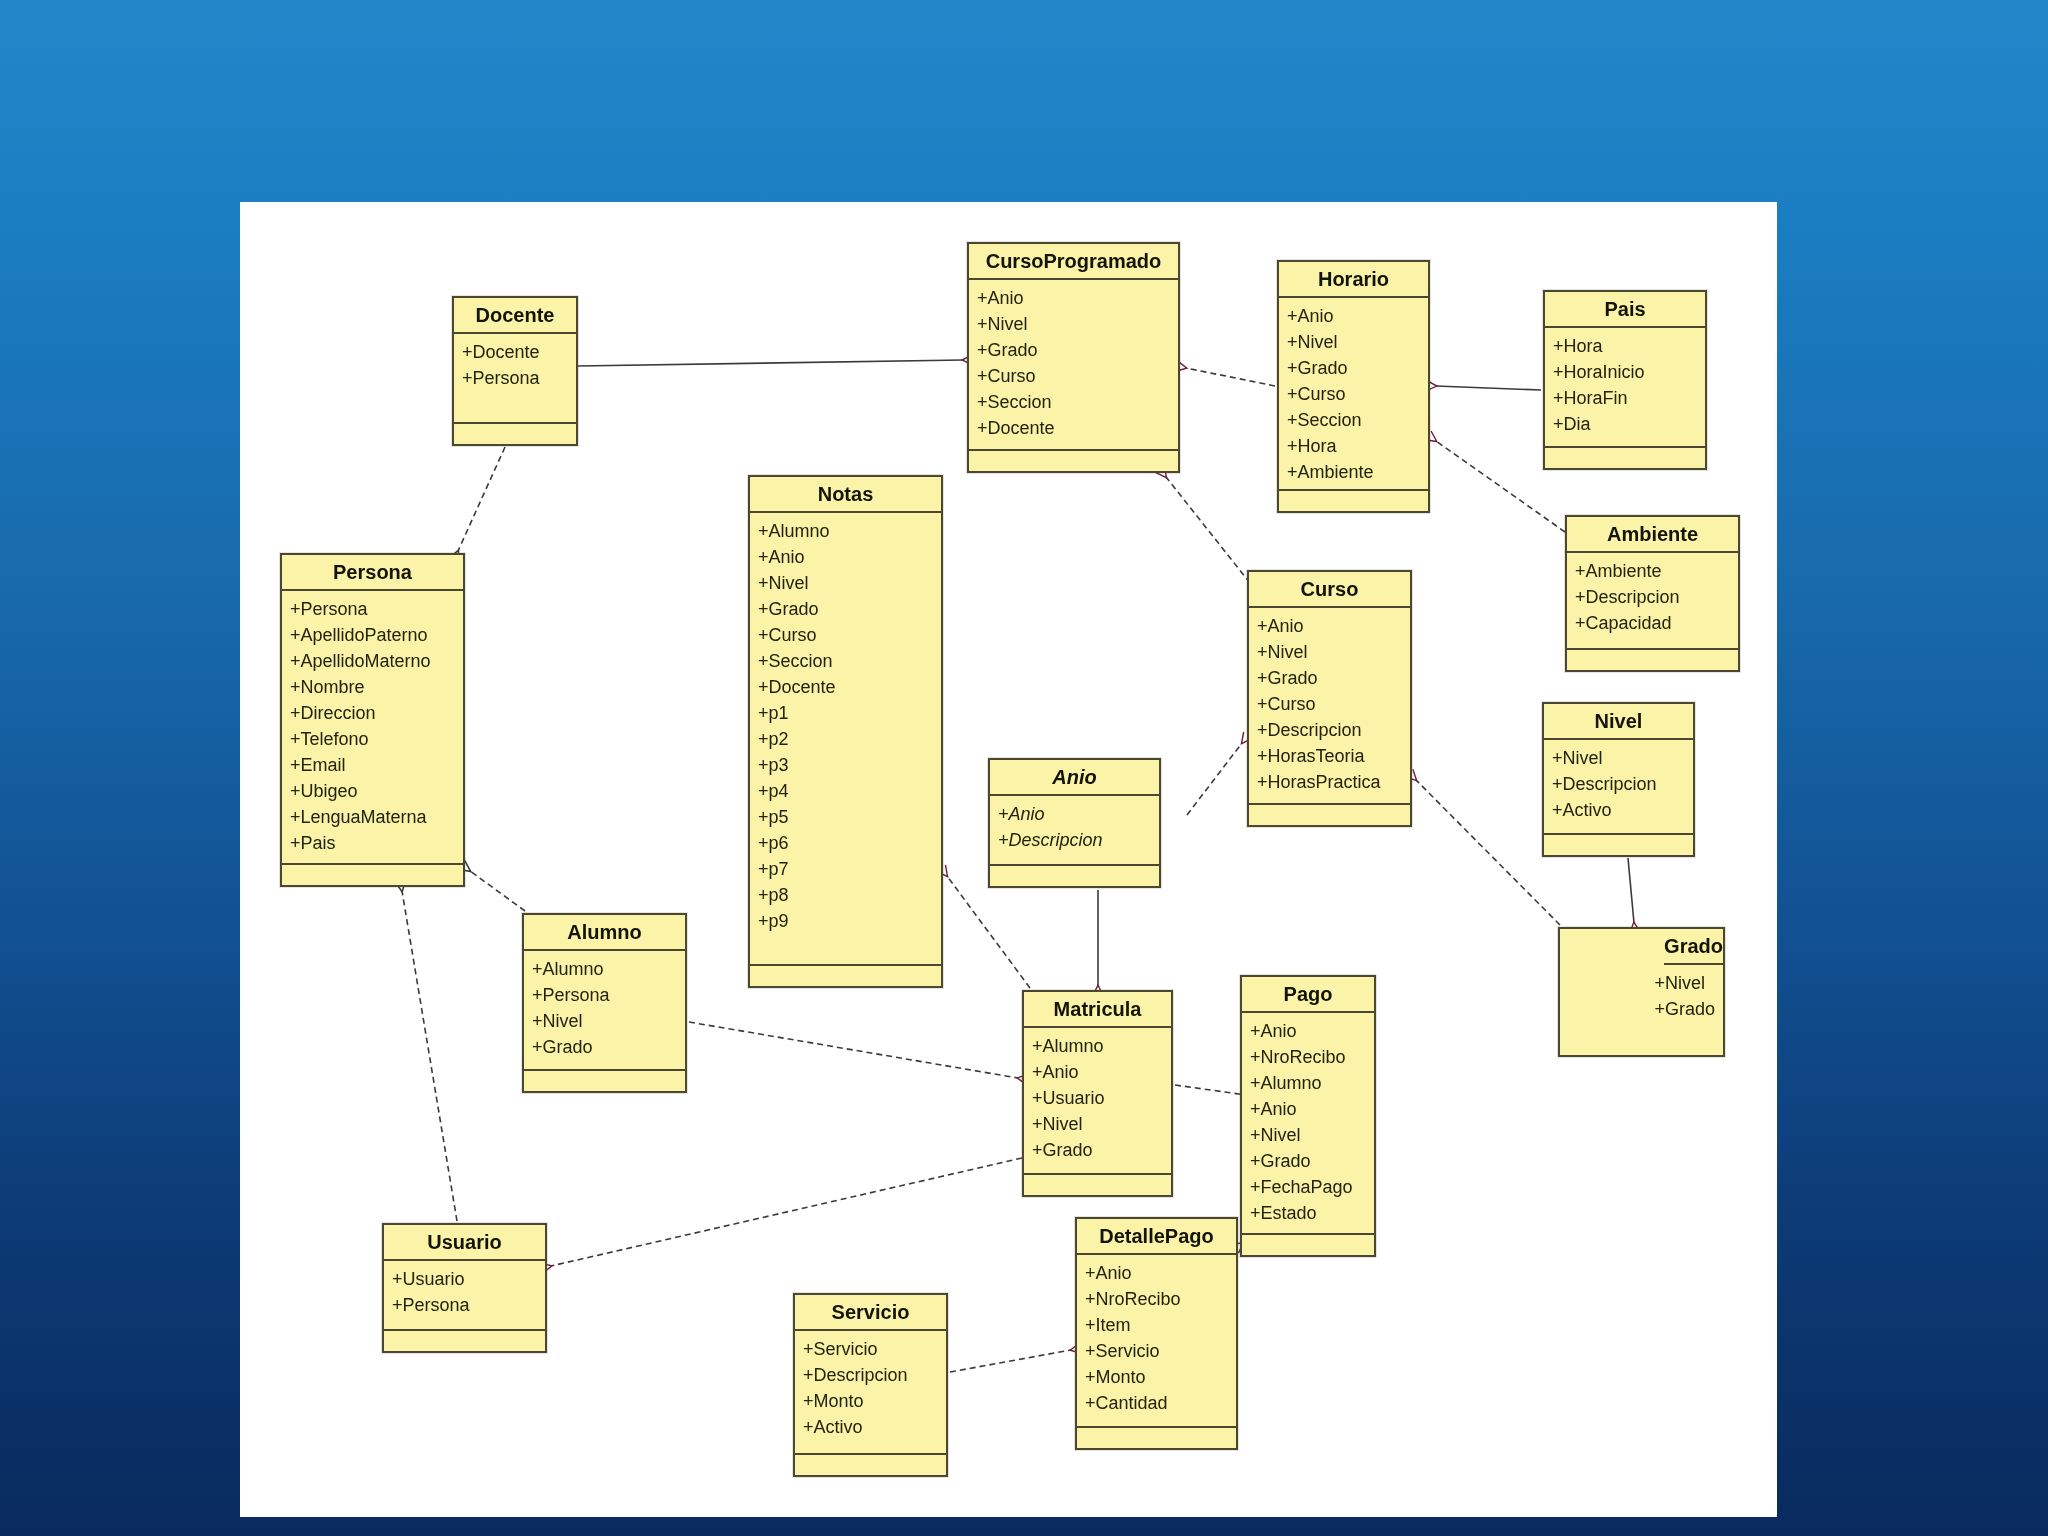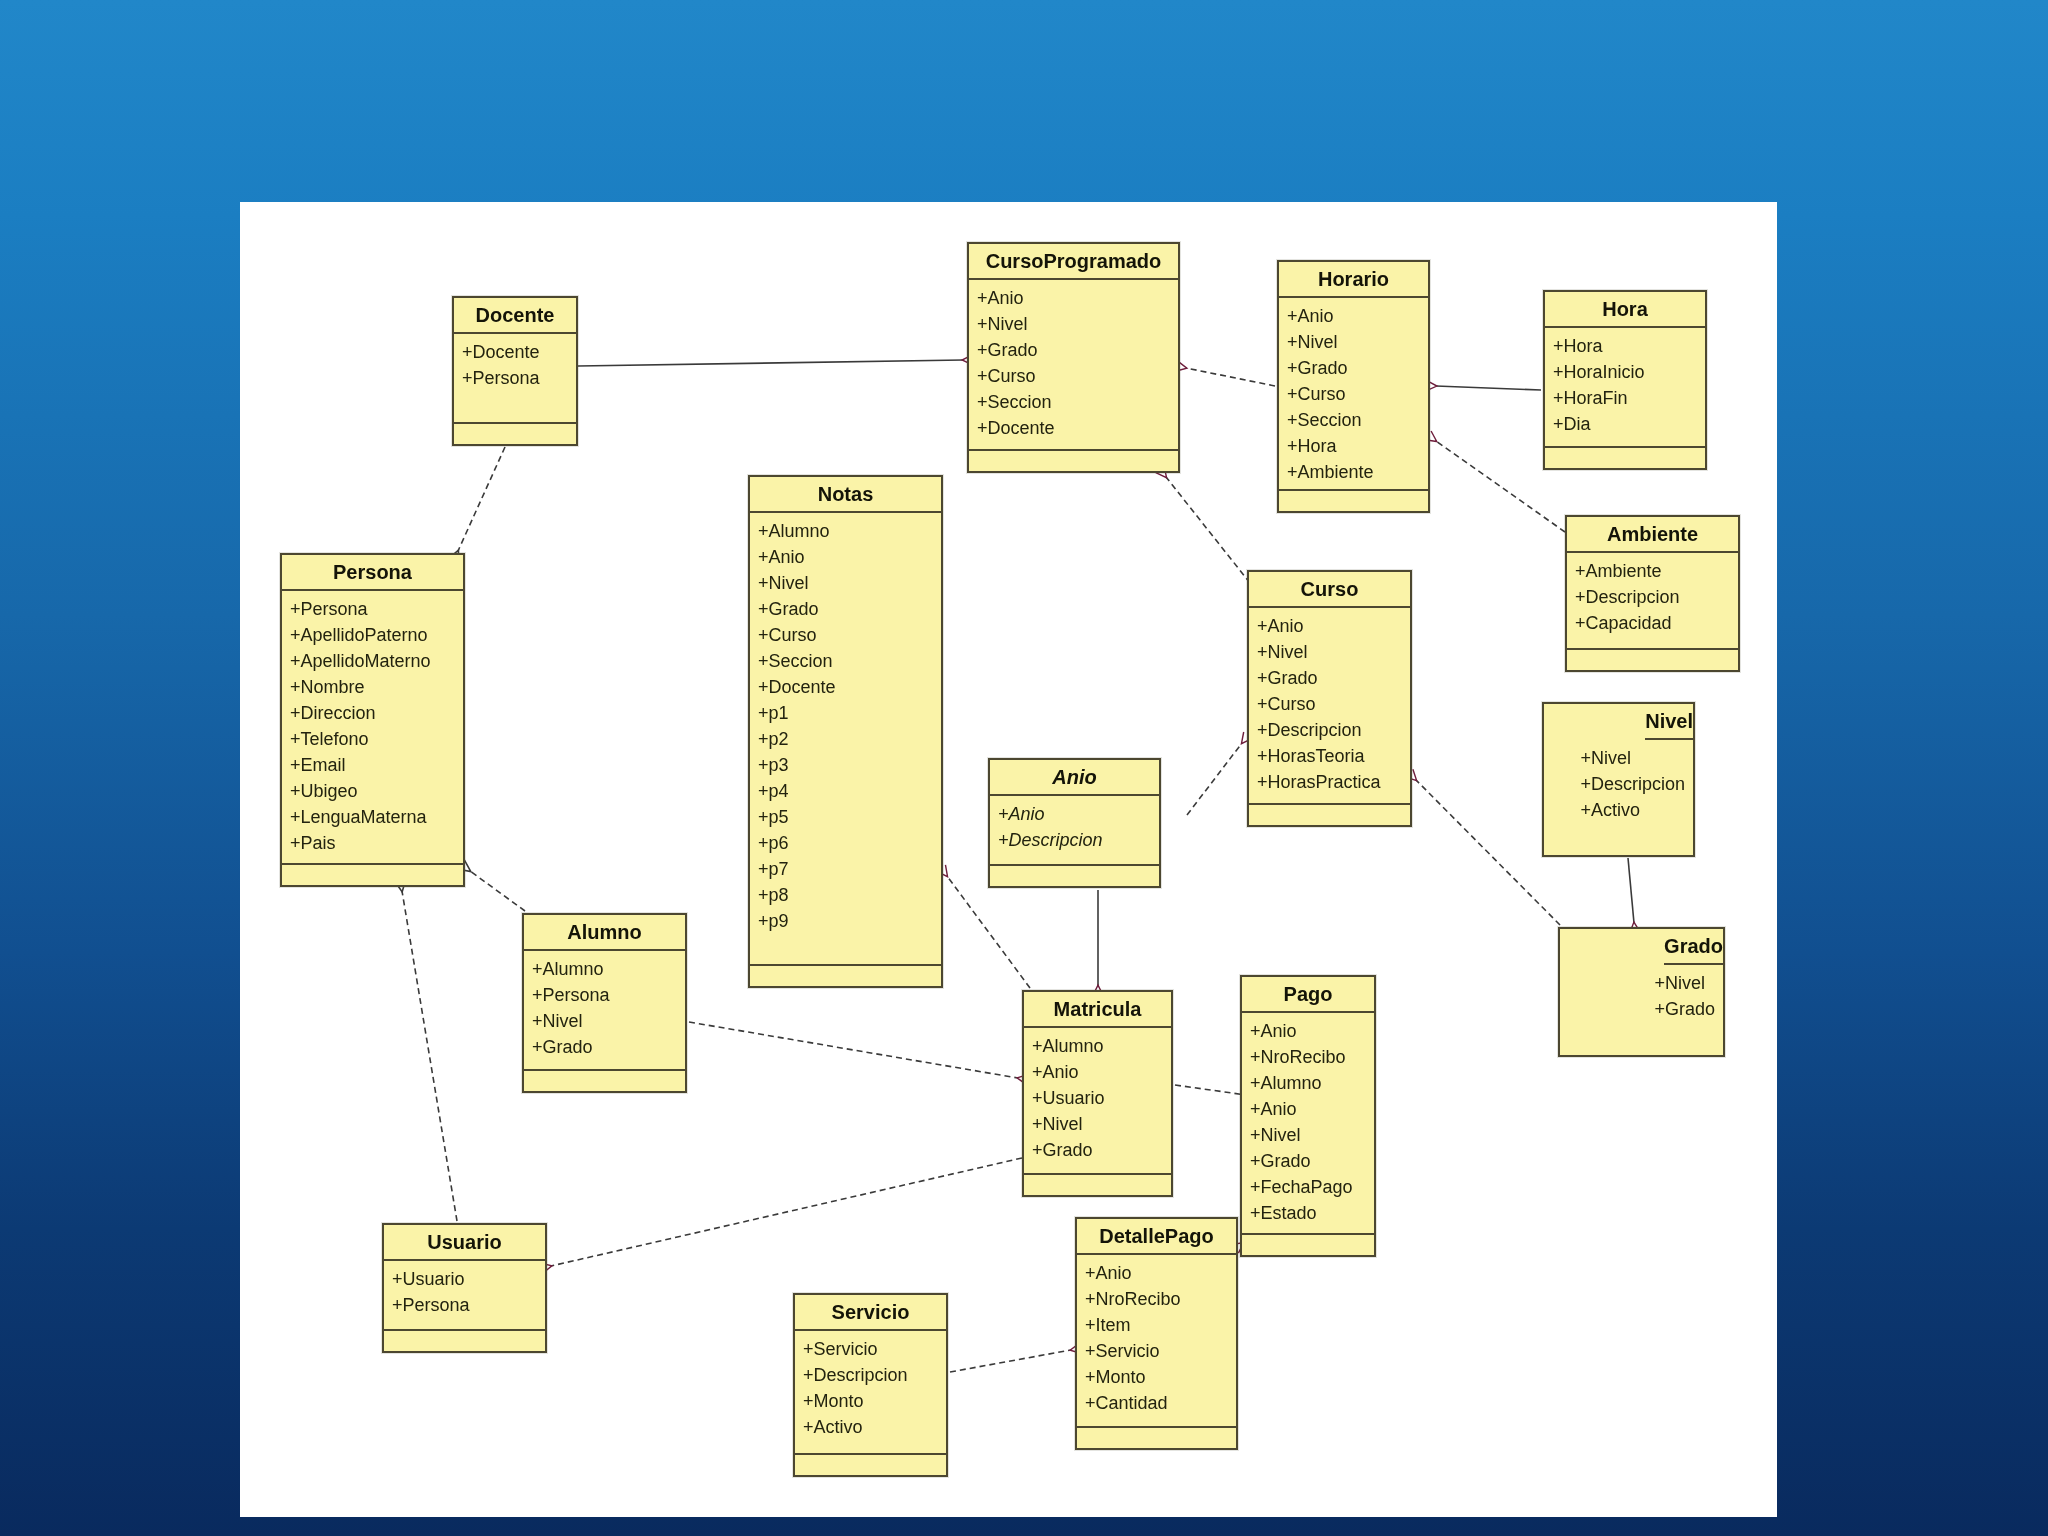--- a/index.html
+++ b/index.html
@@ -139,21 +139,21 @@
           <div class="uml-attr">+Nivel</div>
           <div class="uml-attr">+Grado</div>
           <div class="uml-attr">+Curso</div>
           <div class="uml-attr">+Seccion</div>
           <div class="uml-attr">+Hora</div>
           <div class="uml-attr">+Ambiente</div>
         </div>
         <div class="uml-methods"></div>
       </div>
       <div class="uml-class" style="left: 1543px; top: 290px; width: 164px; height: 180px;">
-        <div class="uml-title">Hora</div>
+        <div class="uml-title">Pais</div>
         <div class="uml-attrs">
           <div class="uml-attr">+Hora</div>
           <div class="uml-attr">+HoraInicio</div>
           <div class="uml-attr">+HoraFin</div>
           <div class="uml-attr">+Dia</div>
         </div>
         <div class="uml-methods"></div>
       </div>
       <div class="uml-class" style="left: 1565px; top: 515px; width: 175px; height: 157px;">
         <div class="uml-title">Ambiente</div>
@@ -216,21 +216,21 @@
         <div class="uml-methods"></div>
       </div>
       <div class="uml-class" style="left: 988px; top: 758px; width: 173px; height: 130px; font-style: italic;">
         <div class="uml-title">Anio</div>
         <div class="uml-attrs">
           <div class="uml-attr">+Anio</div>
           <div class="uml-attr">+Descripcion</div>
         </div>
         <div class="uml-methods"></div>
       </div>
-      <div class="uml-class" style="left: 1542px; top: 702px; width: 153px; height: 155px; align-items: flex-end;">
+      <div class="uml-class" style="left: 1542px; top: 702px; width: 153px; height: 155px;">
         <div class="uml-title">Nivel</div>
         <div class="uml-attrs">
           <div class="uml-attr">+Nivel</div>
           <div class="uml-attr">+Descripcion</div>
           <div class="uml-attr">+Activo</div>
         </div>
         <div class="uml-methods"></div>
       </div>
       <div class="uml-class" style="left: 1558px; top: 927px; width: 167px; height: 130px; align-items: flex-end;">
         <div class="uml-title">Grado</div>

